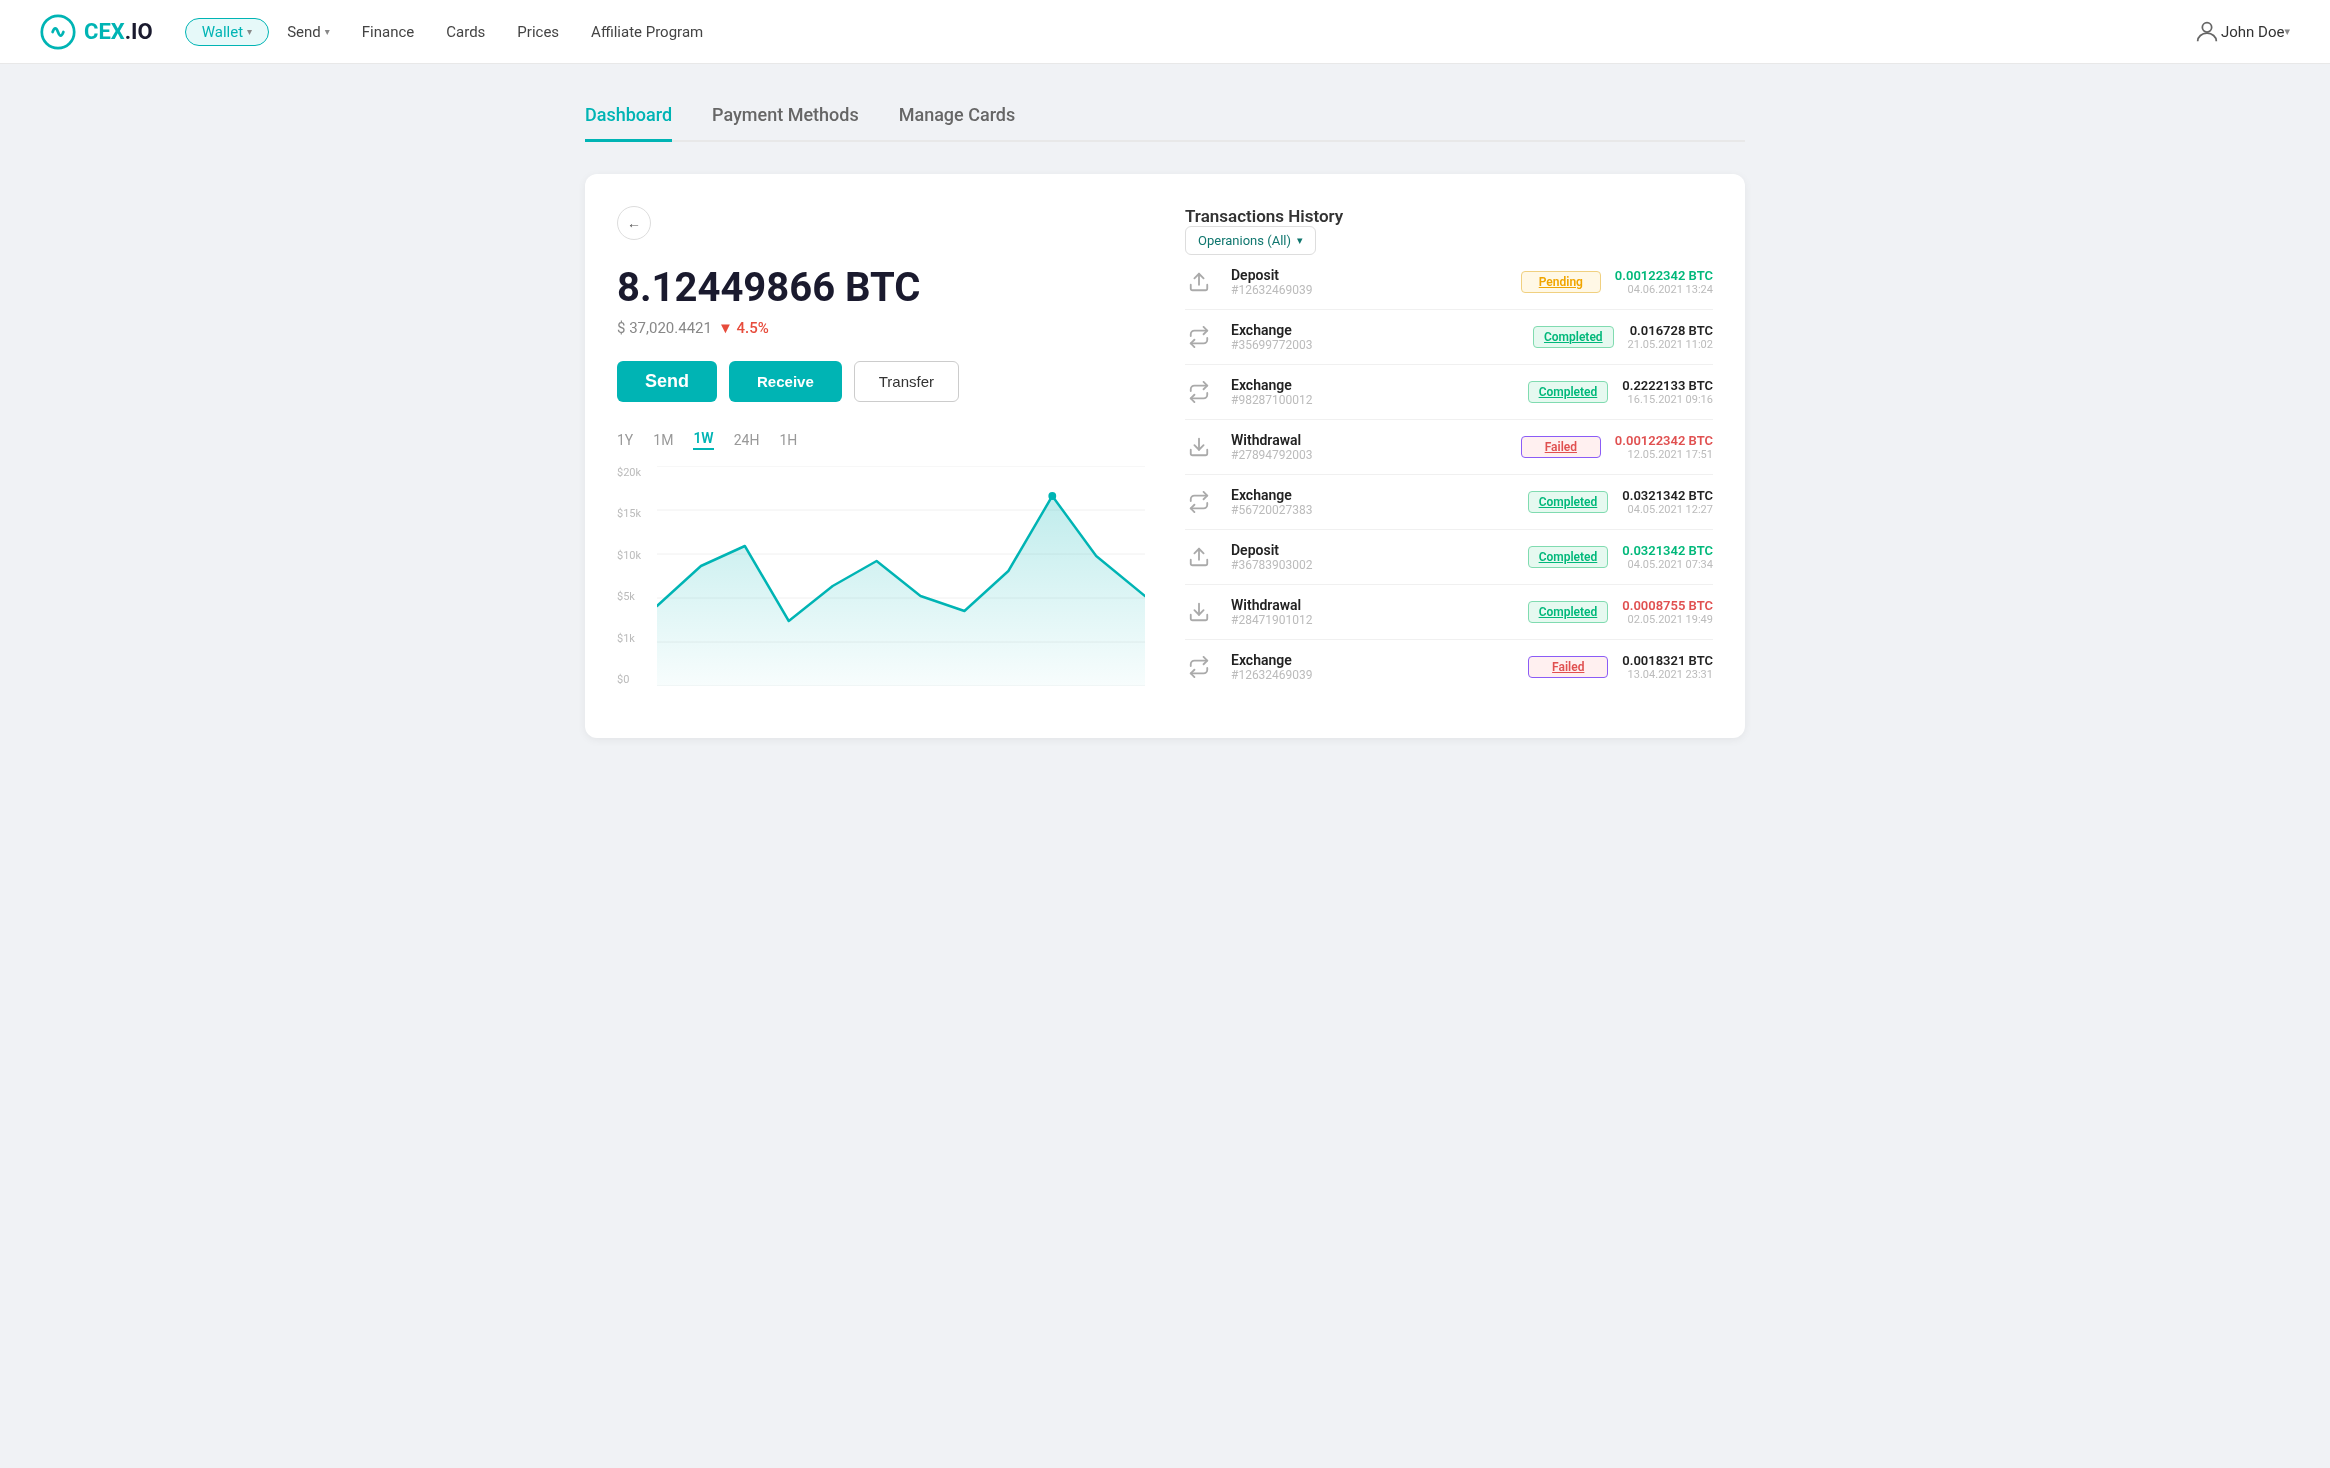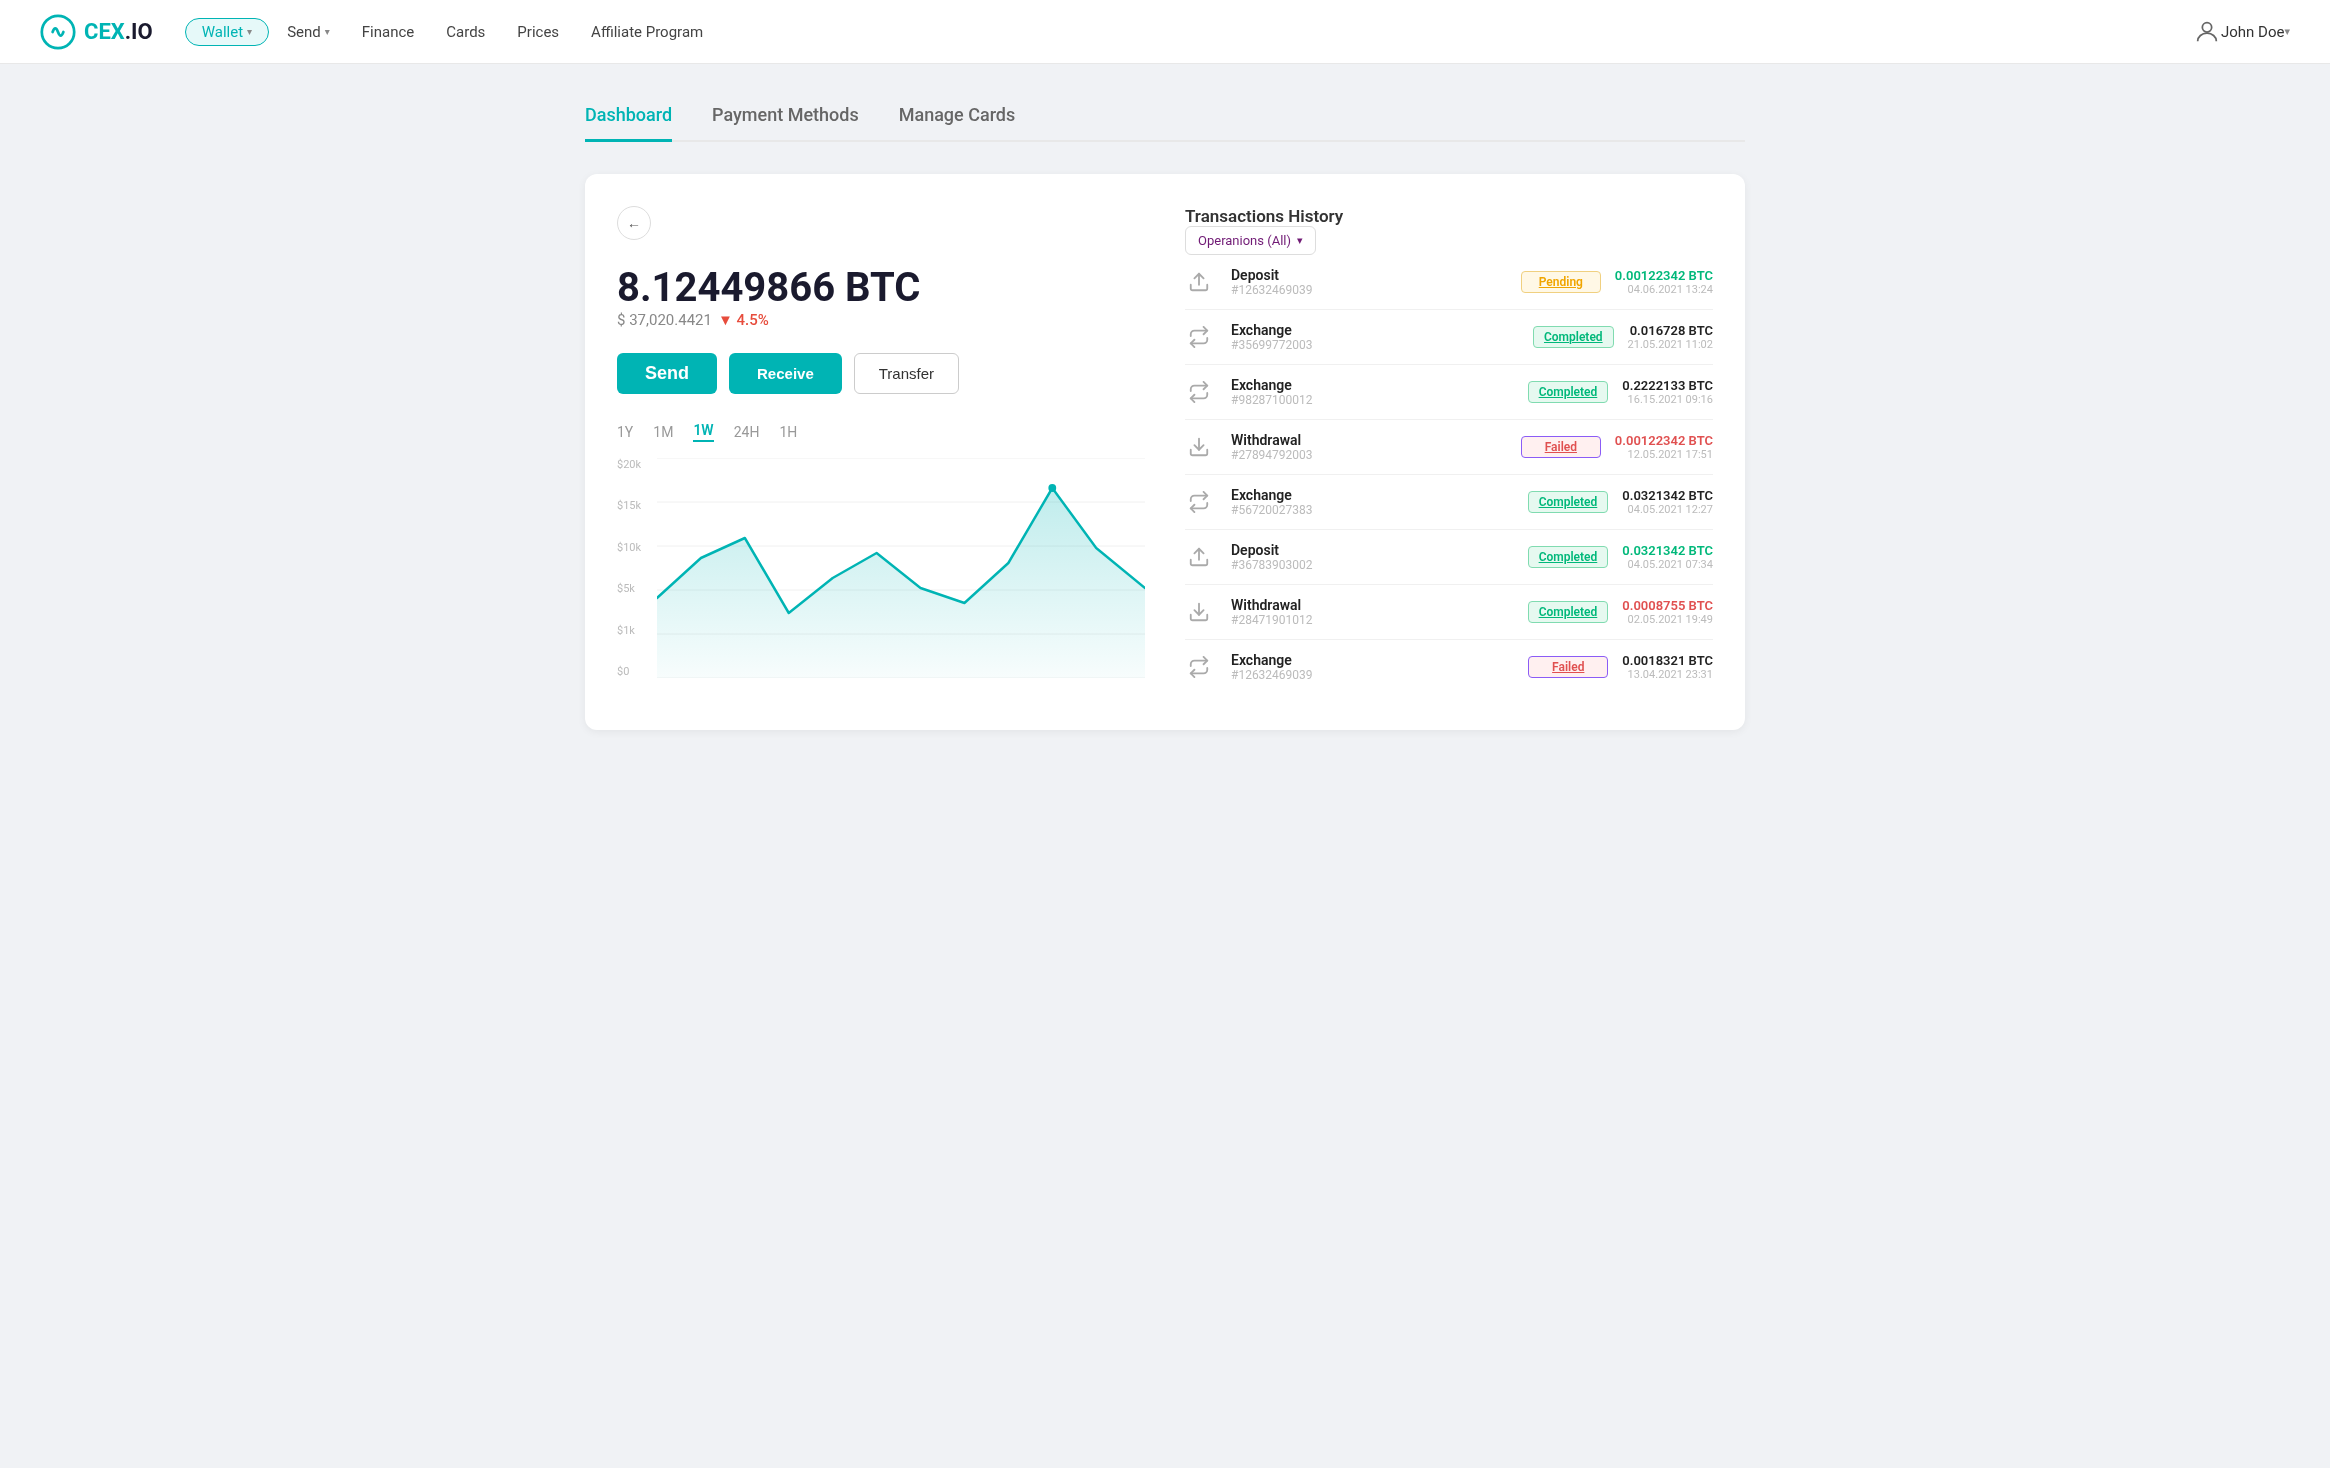--- a/index.html
+++ b/index.html
@@ -141,21 +141,21 @@
       justify-content: center;
       cursor: pointer;
       margin-bottom: 24px;
       font-size: 14px;
       color: #555;
     }
     .btc-amount {
       font-size: 40px;
       font-weight: 700;
       color: #1a1a2e;
-      margin-bottom: 0;
+      margin-bottom: 8px;
     }
     .usd-amount {
       font-size: 15px;
       color: #888;
       margin-bottom: 24px;
       display: flex;
       align-items: center;
       gap: 6px;
     }
     .change-neg {
@@ -256,21 +256,21 @@
       color: #333;
     }
     .tx-filter {
       display: flex;
       align-items: center;
       gap: 6px;
       border: 1px solid #ddd;
       border-radius: 6px;
       padding: 6px 12px;
       font-size: 13px;
-      color: #701a75;
+      color: #0f766e;
       cursor: pointer;
       background: #fff;
     }
 
     
     .tx-list {}
     .tx-row {
       display: grid;
       grid-template-columns: 32px 1fr auto auto;
       gap: 10px 14px;

